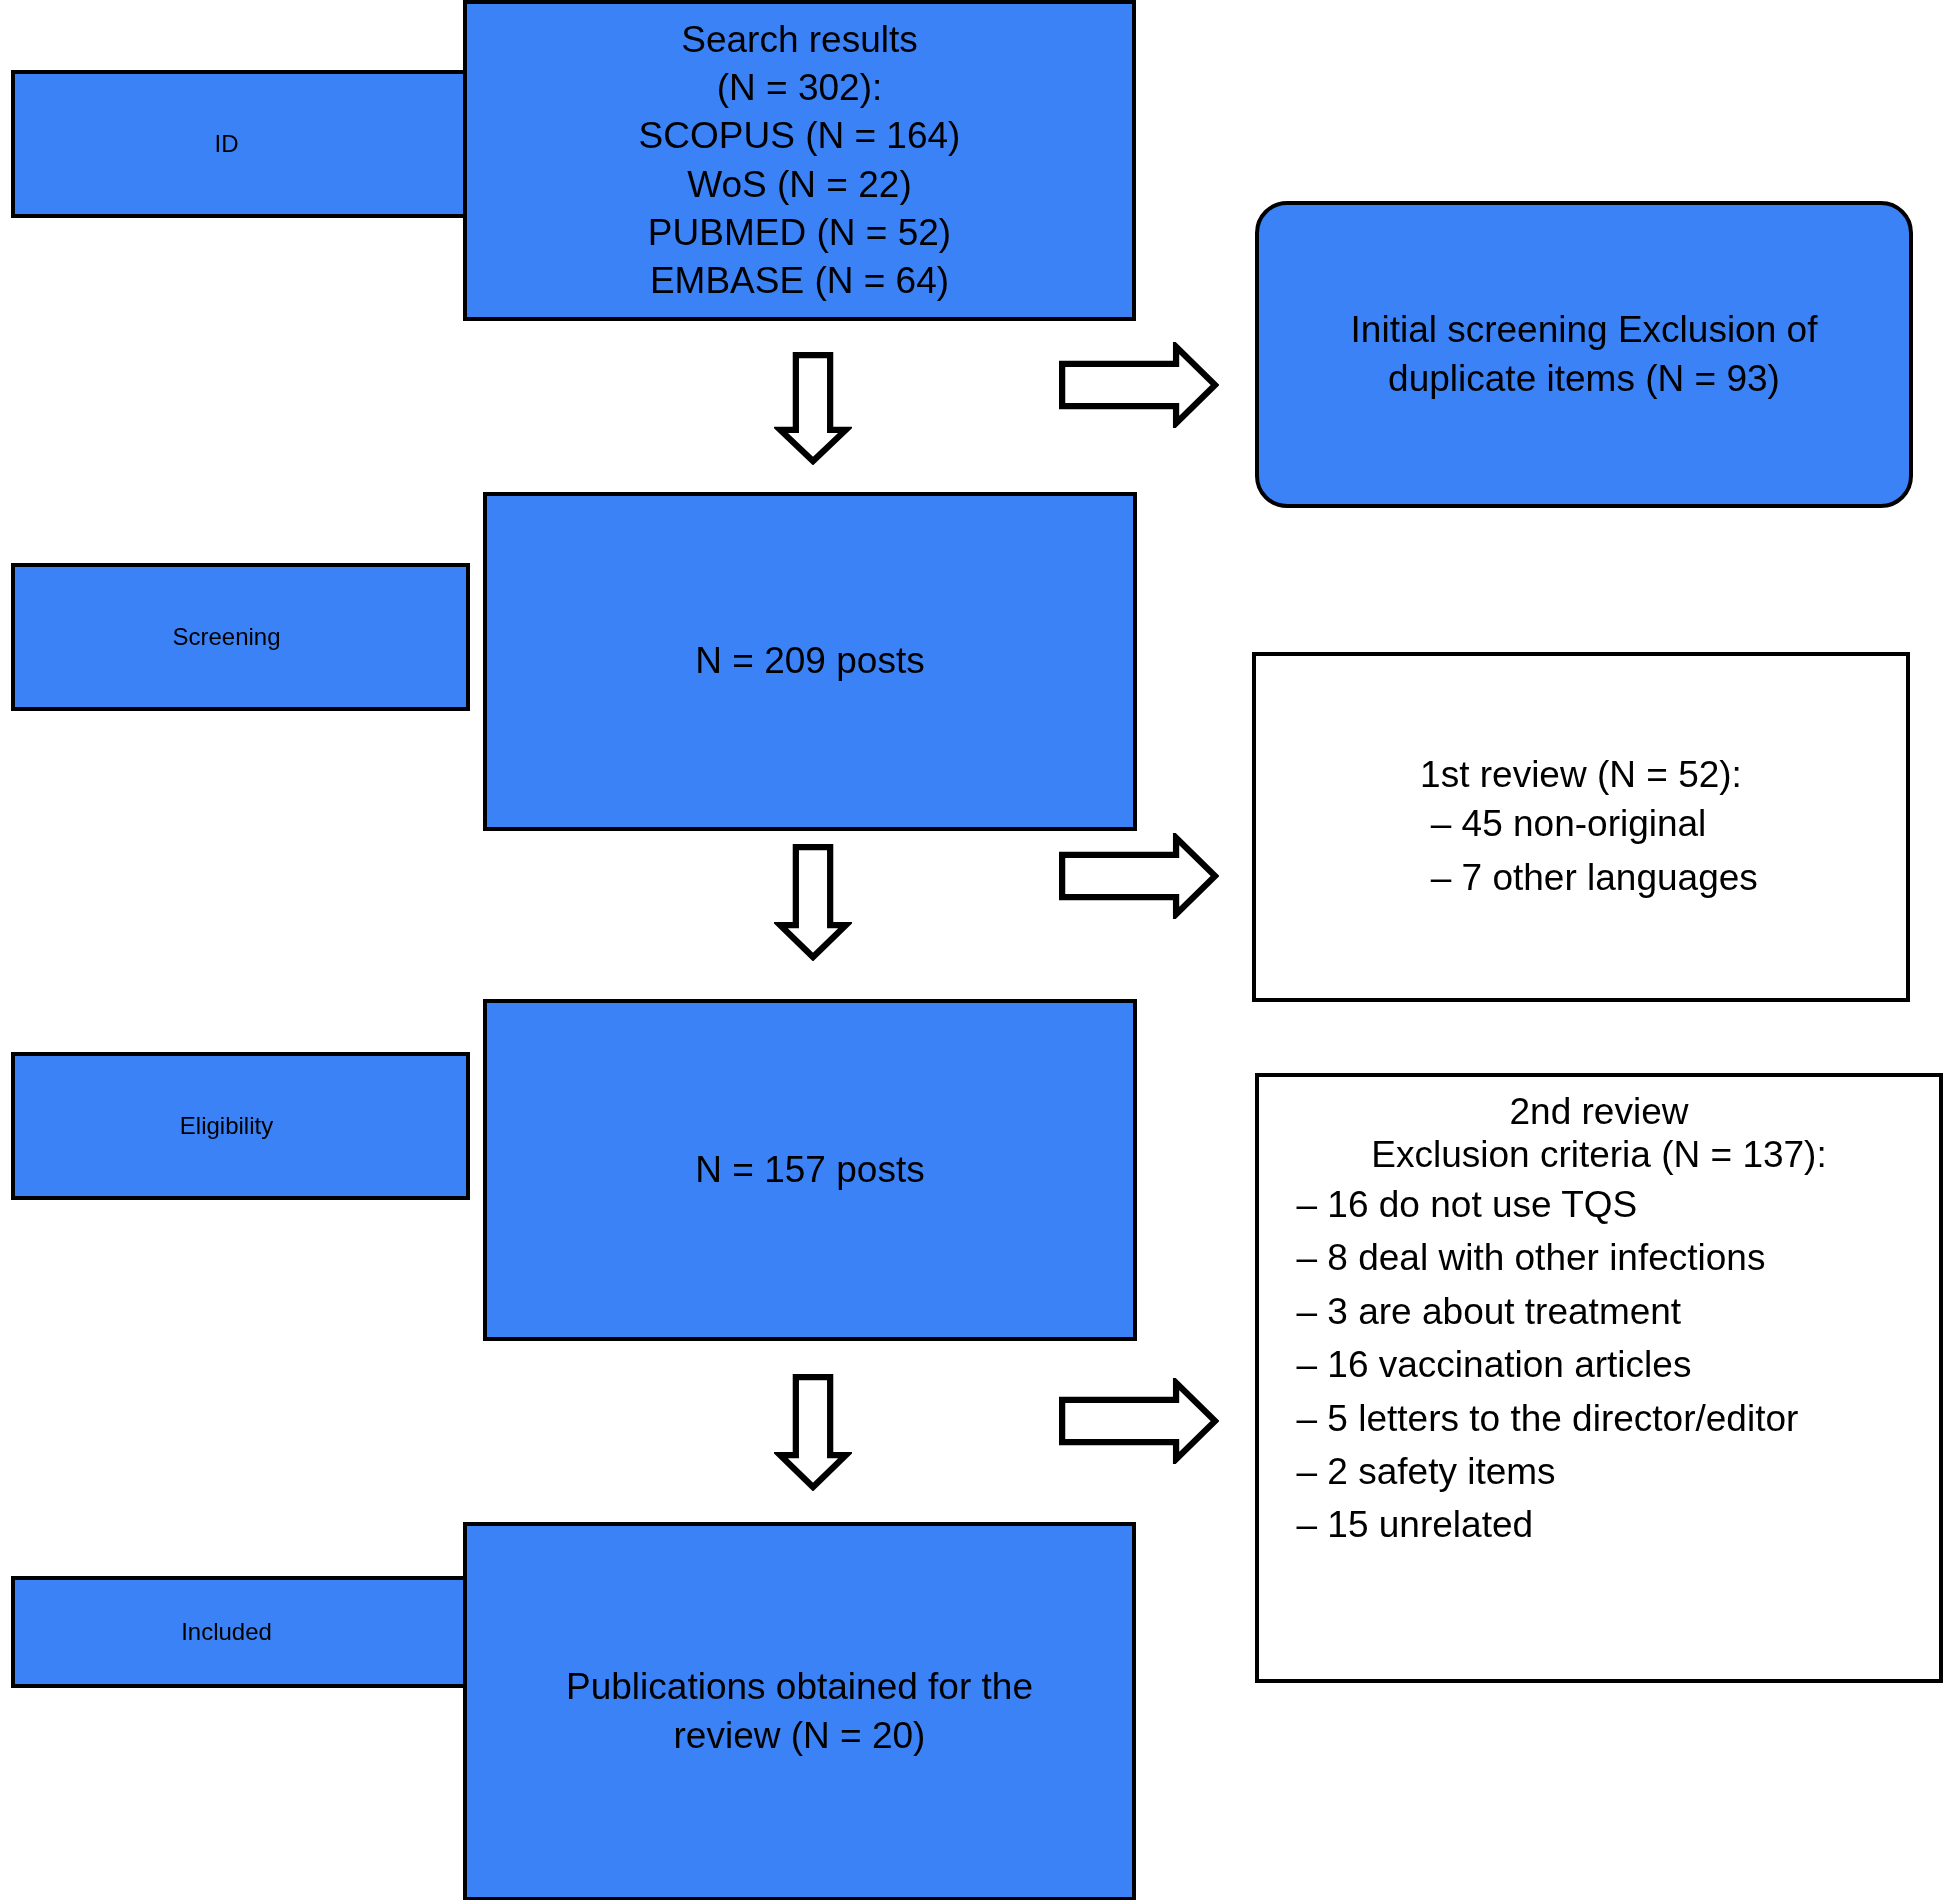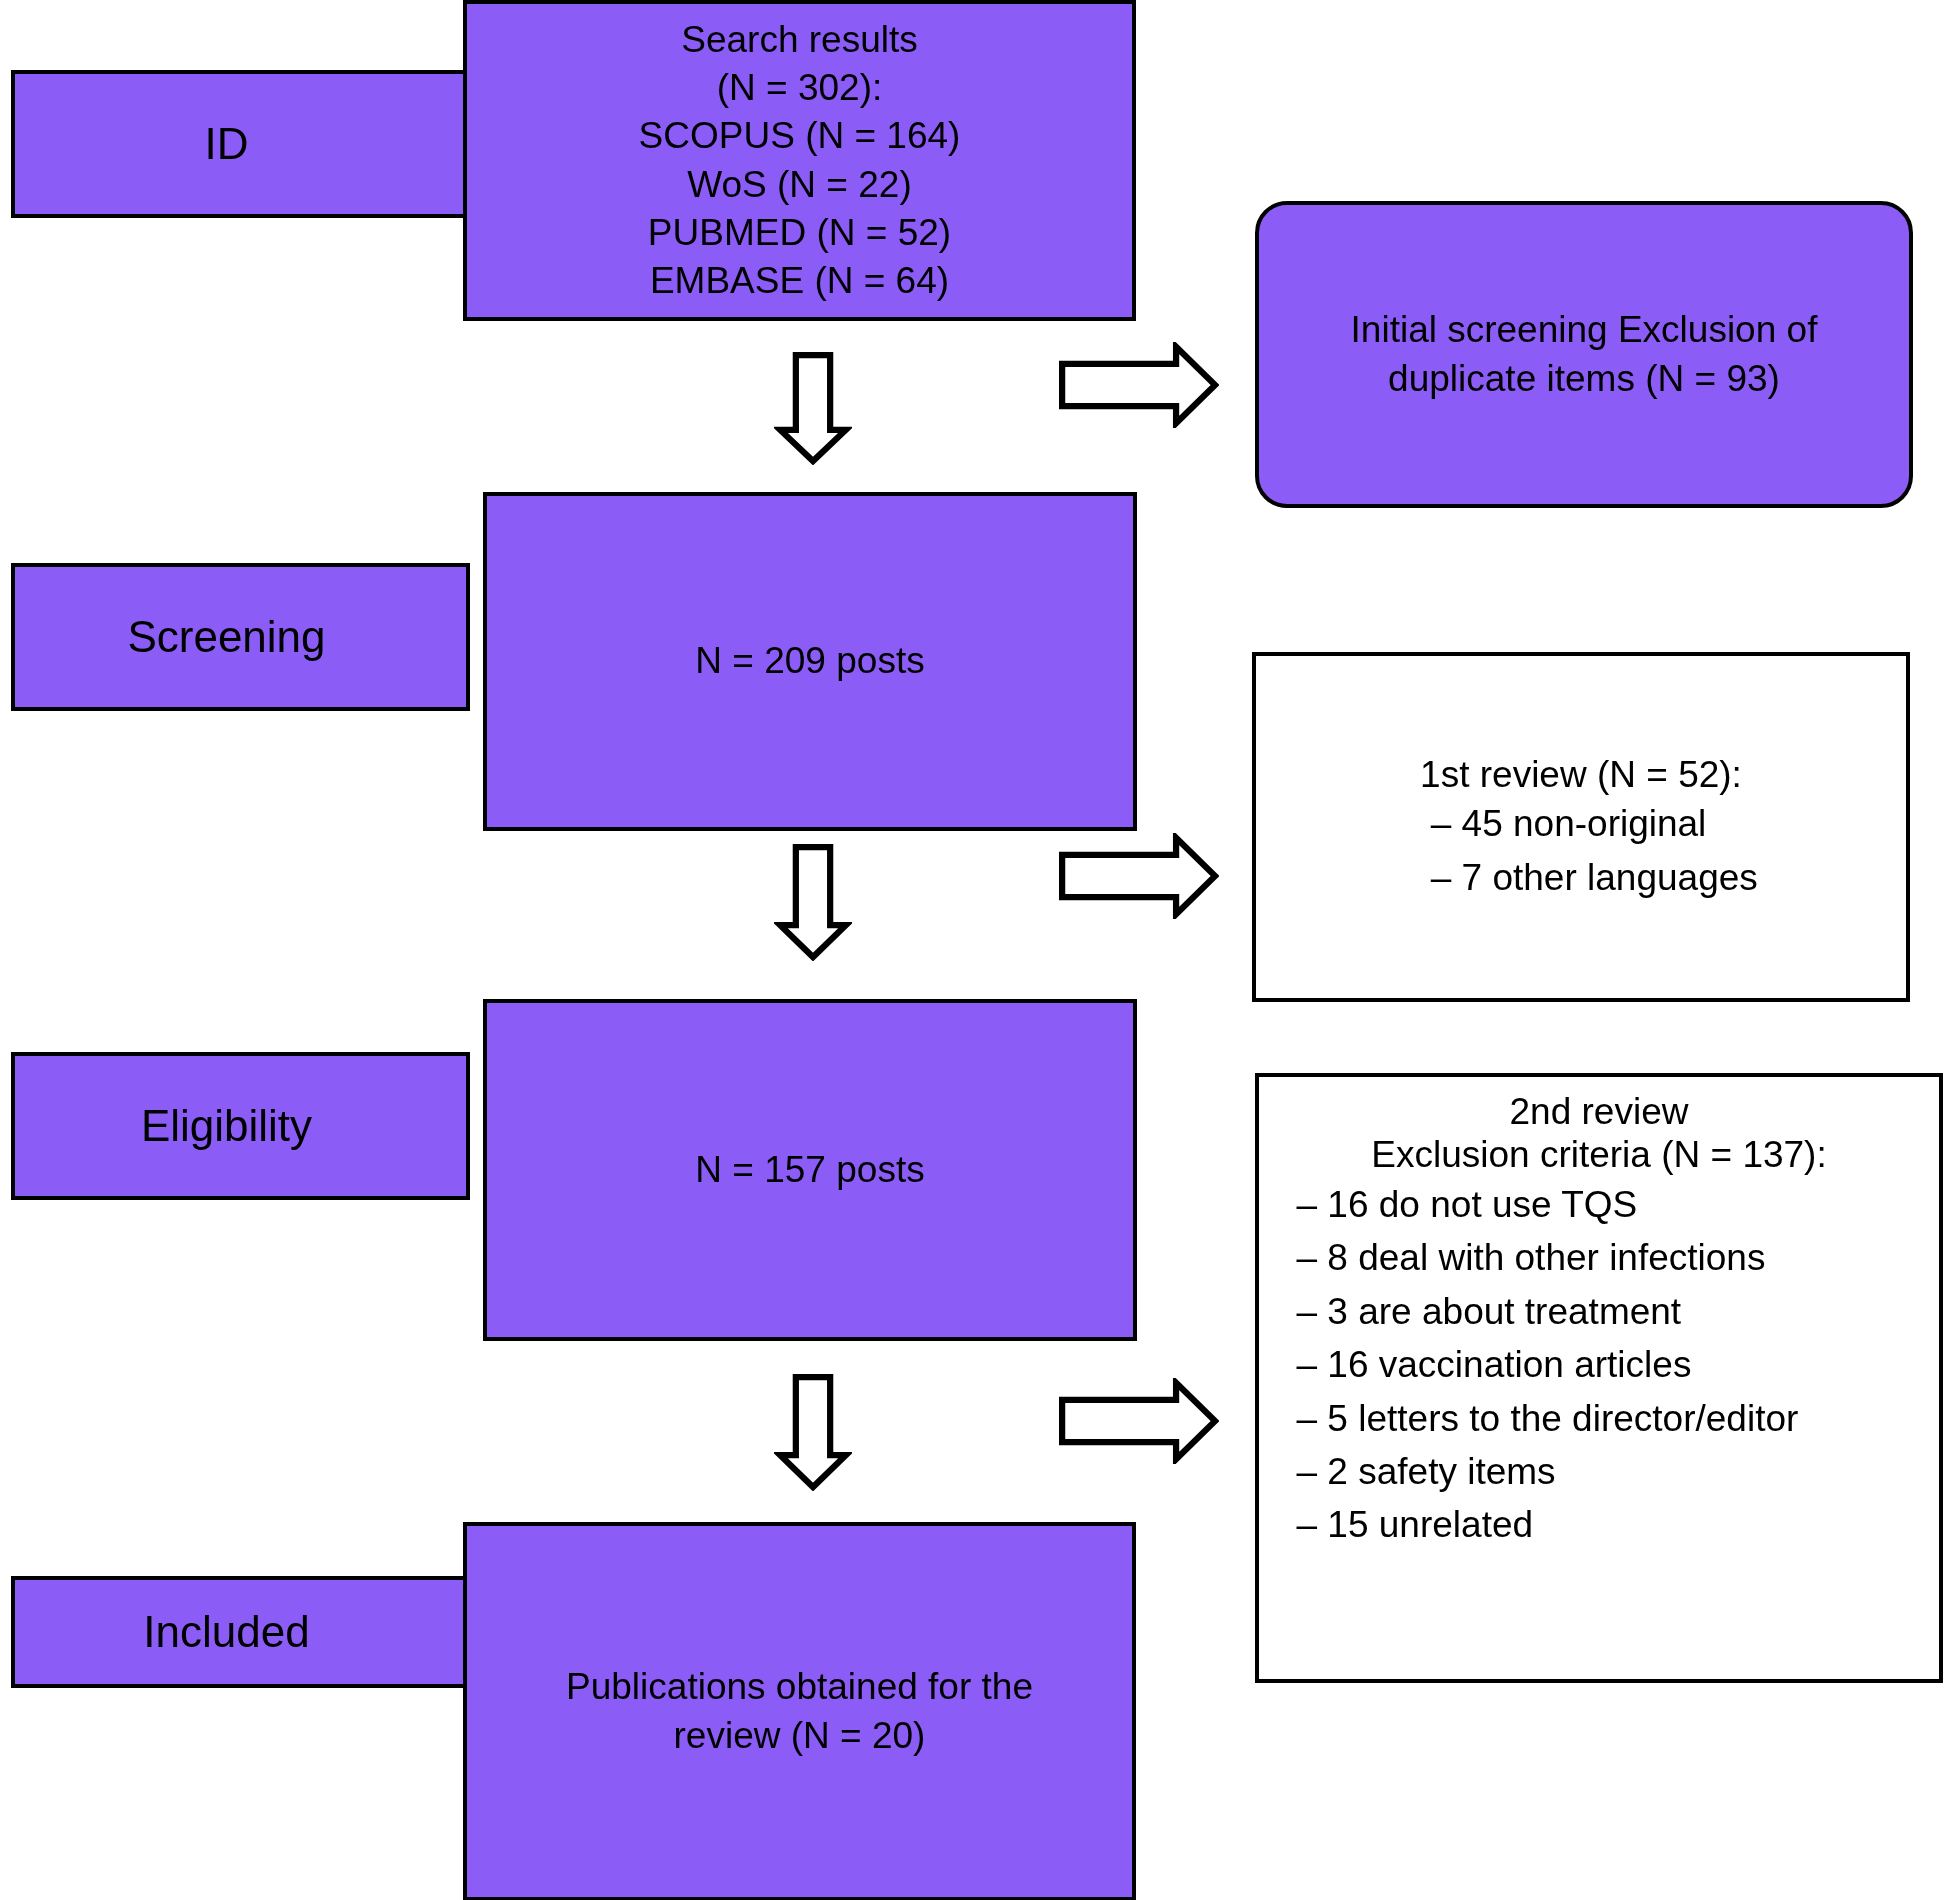--- a/index.html
+++ b/index.html
@@ -15,29 +15,29 @@
     position: relative;
     width: 1946px;
     height: 1901px;
     background: #ffffff;
     overflow: hidden;
   }
   .box {
     position: absolute;
     box-sizing: border-box;
     border: 4.7px solid #000000;
-    background: #8b5cf6;
+    background: #3b82f6;
     display: flex;
     align-items: center;
     justify-content: center;
     text-align: center;
     line-height: 1.30;
   }
   .stage-label {
-    font-size: 44px;
+    font-size: 24px;
     justify-content: center;
   }
   .stage-label .lbl {
     display: block;
     width: 100%;
     text-align: center;
     transform: translateX(-14px);
   }
   .main-box {
     font-size: 37px;

